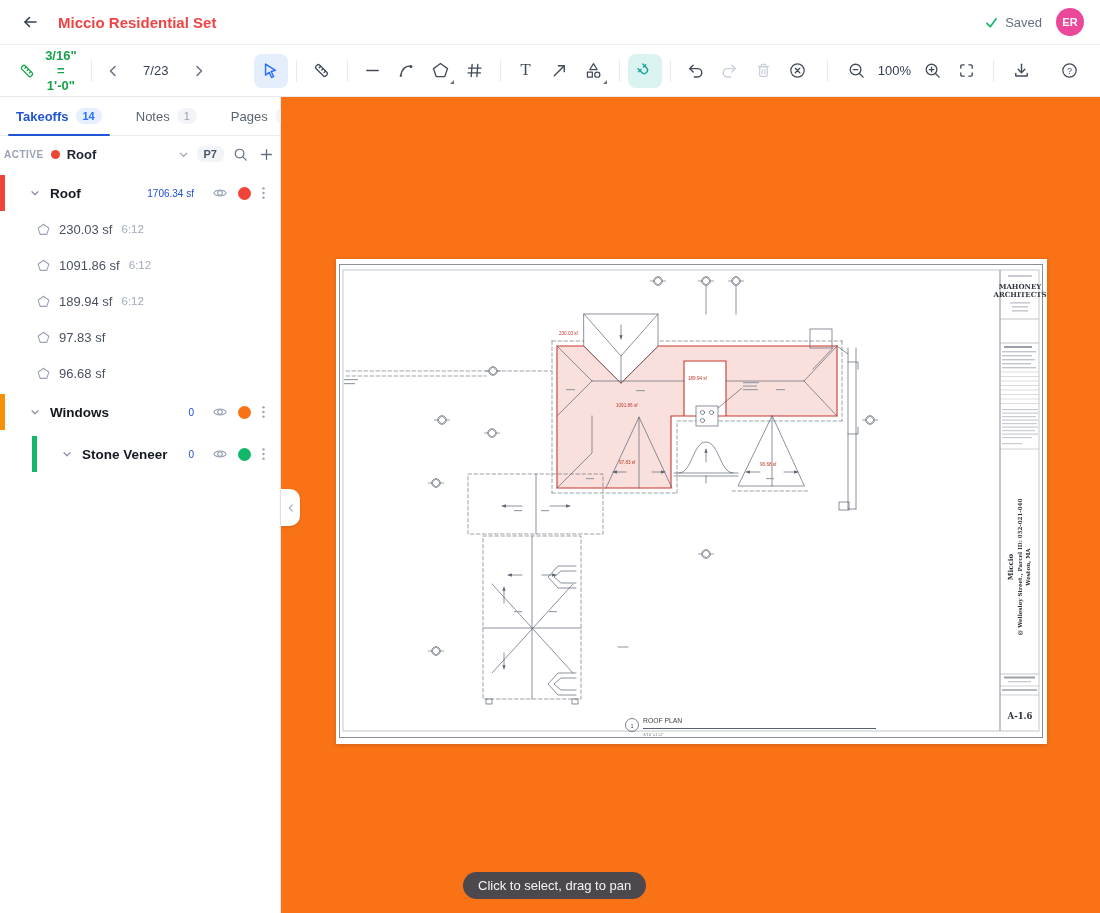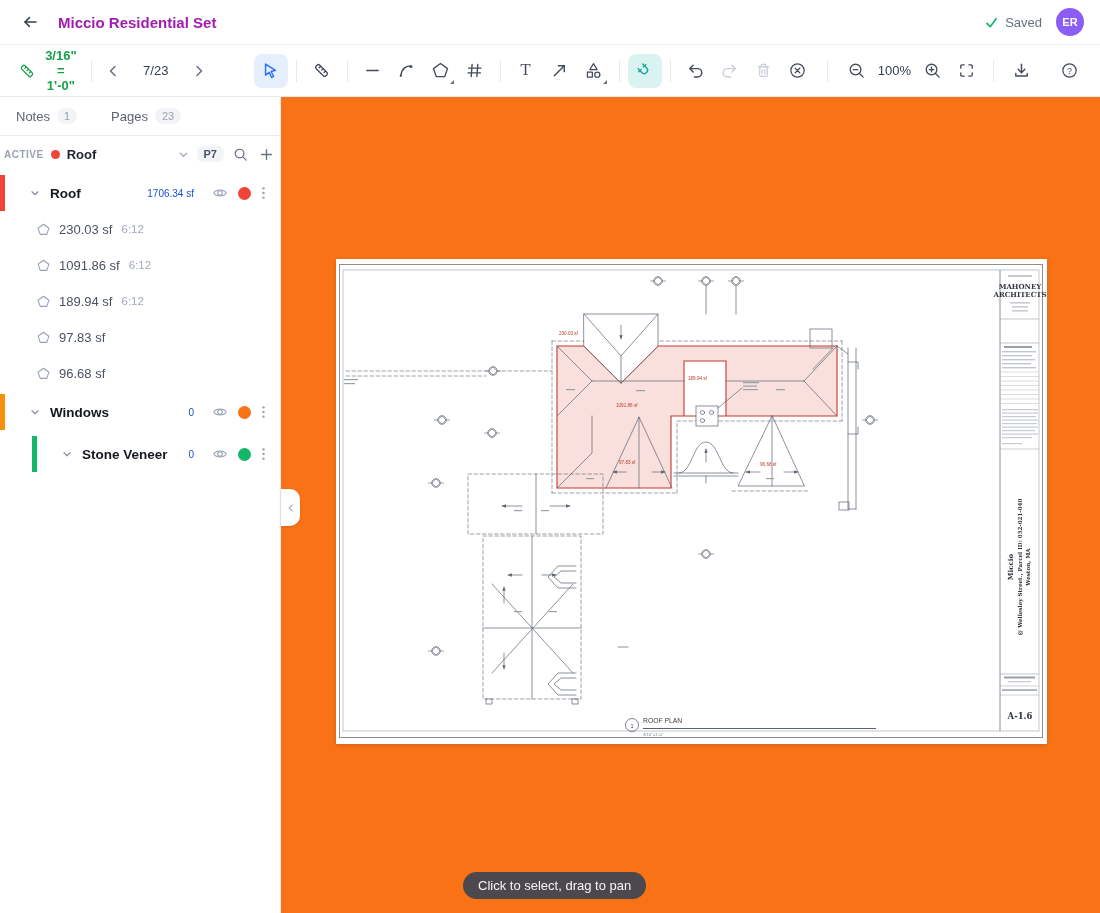--- a/index.html
+++ b/index.html
@@ -3,25 +3,25 @@
 <meta charset="utf-8">
 <style>
   html,body{margin:0;padding:0;}
   body{width:1100px;height:913px;overflow:hidden;font-family:"Liberation Sans",sans-serif;background:#fff;-webkit-font-smoothing:antialiased;}
   .app{display:flex;flex-direction:column;width:1100px;height:913px;}
   svg{display:block;}
 
   
   .topbar{height:44px;display:flex;align-items:center;padding:0 16px;border-bottom:1px solid #eceef1;background:#fff;flex:0 0 auto;}
   .back-btn{width:28px;height:28px;border:none;background:none;color:#344054;display:flex;align-items:center;justify-content:center;cursor:pointer;padding:0;}
-  .doc-title{font-size:15px;font-weight:700;color:#a21caf;margin-left:14px;}
+  .doc-title{font-size:15px;font-weight:700;color:#ef4444;margin-left:14px;}
   .topbar-right{margin-left:auto;display:flex;align-items:center;gap:8px;}
   .saved{display:flex;align-items:flex-start;gap:6px;font-size:13px;color:#667085;}
   .saved svg{color:#12b76a;}
-  .avatar{width:28px;height:28px;border-radius:50%;background:#8b5cf6;color:#fff;font-size:11px;font-weight:700;display:flex;align-items:center;justify-content:center;margin-left:6px;cursor:pointer;}
+  .avatar{width:28px;height:28px;border-radius:50%;background:#ec4899;color:#fff;font-size:11px;font-weight:700;display:flex;align-items:center;justify-content:center;margin-left:6px;cursor:pointer;}
 
   
   .toolbar{height:51px;display:flex;align-items:center;padding:0 14px;border-bottom:1px solid #e7e9ee;background:#fff;flex:0 0 auto;}
   .tbtn{width:34px;height:34px;border-radius:8px;border:none;background:transparent;color:#434b59;display:flex;align-items:center;justify-content:center;cursor:pointer;position:relative;padding:0;flex:0 0 auto;}
   .tbtn.active-blue{background:#e4eefc;color:#2970ff;}
   .tbtn.active-teal{background:#daf2f0;color:#1ba69b;}
   .tbtn.disabled{color:#c9ced8;cursor:default;}
   .caret::after{content:"";position:absolute;right:4px;bottom:4px;width:0;height:0;border-left:4px solid transparent;border-bottom:4px solid #6b7280;}
   .vdiv{width:1px;height:22px;background:#e7e9ee;margin:0 8px;flex:0 0 auto;}
   .scale-btn{display:flex;align-items:center;gap:7px;border:none;background:none;color:#16a34a;font-size:13px;font-weight:700;cursor:pointer;padding:0 4px;}
@@ -294,20 +294,24 @@
             <text x="10" y="13.4" font-size="9.5" font-family="Liberation Sans, sans-serif" text-anchor="middle" fill="currentColor" stroke="none">?</text>
           </svg>
       </span>
     </button>
   </div>
 
   <div class="main">
 
     <aside class="sidebar">
       <div class="tabs">
+        <div class="tab active">
+          <span>Takeoffs</span>
+          <span class="badge">14</span>
+        </div>
         <div class="tab">
           <span>Notes</span>
           <span class="badge">1</span>
         </div>
         <div class="tab">
           <span>Pages</span>
           <span class="badge">23</span>
         </div>
       </div>
 

